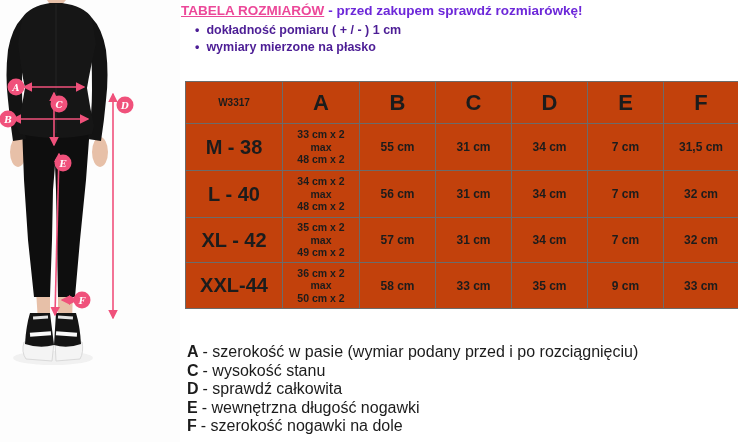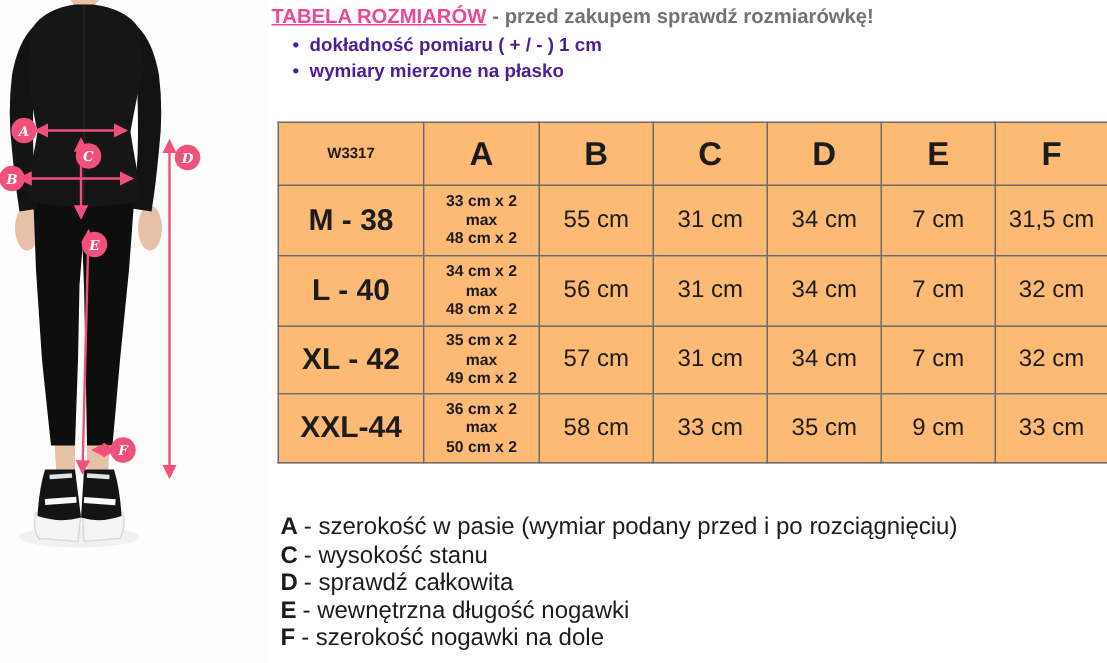--- a/index.html
+++ b/index.html
@@ -11,38 +11,38 @@
   .photo{position:absolute;left:0;top:0;width:180px;height:442px;background:#fdfdfd;}
   .photo svg{display:block;}
   .mletter{
     font-family:"DejaVu Serif",serif;font-style:italic;font-weight:bold;
     font-size:9px;fill:#ffffff;text-anchor:middle;
   }
   
   .hdr{position:absolute;left:181px;top:2px;width:556px;}
   .title-line{font-size:13.5px;font-weight:bold;color:#111;line-height:17px;white-space:nowrap;}
   .title-red{color:#ec4899;text-decoration:underline;}
-  .title-rest{color:#737373;margin-left:4px;}
+  .title-rest{color:#6d28d9;margin-left:4px;}
   .bullets{margin-top:3px;padding-left:14px;}
   .bullet-line{font-size:12.5px;font-weight:bold;color:#4c1d95;line-height:17px;}
   .bullet-line::before{content:"•";margin-right:7px;}
   
   table.size-table{
     position:absolute;left:185px;top:81px;width:553px;
     border-collapse:collapse;table-layout:fixed;
     font-family:"Liberation Sans",sans-serif;
   }
   table.size-table td{
     border:1px solid #6b6b6b;text-align:center;vertical-align:middle;
-    padding:0;color:#1c1c1c;background:#fdba74;
+    padding:0;color:#1c1c1c;background:#c2410c;
   }
   td.code{font-size:10px;font-weight:bold;color:#2b2b2b;}
   td.letter{font-size:22px;font-weight:bold;color:#f21515;}
   td.size{font-size:20px;font-weight:bold;color:#2525d8;}
-  td.val{font-size:16px;font-weight:normal;}
+  td.val{font-size:12px;font-weight:bold;}
   td.acell{font-size:10.5px;font-weight:bold;}
   td.acell div{line-height:12.5px;}
   
   .legend{position:absolute;left:187px;top:343px;width:540px;}
   .legend-line{font-size:16px;color:#1c1c1c;line-height:18.5px;white-space:nowrap;}
   .legend-letter{font-weight:bold;margin-right:4px;}
 </style>
 </head>
 <body>
 

